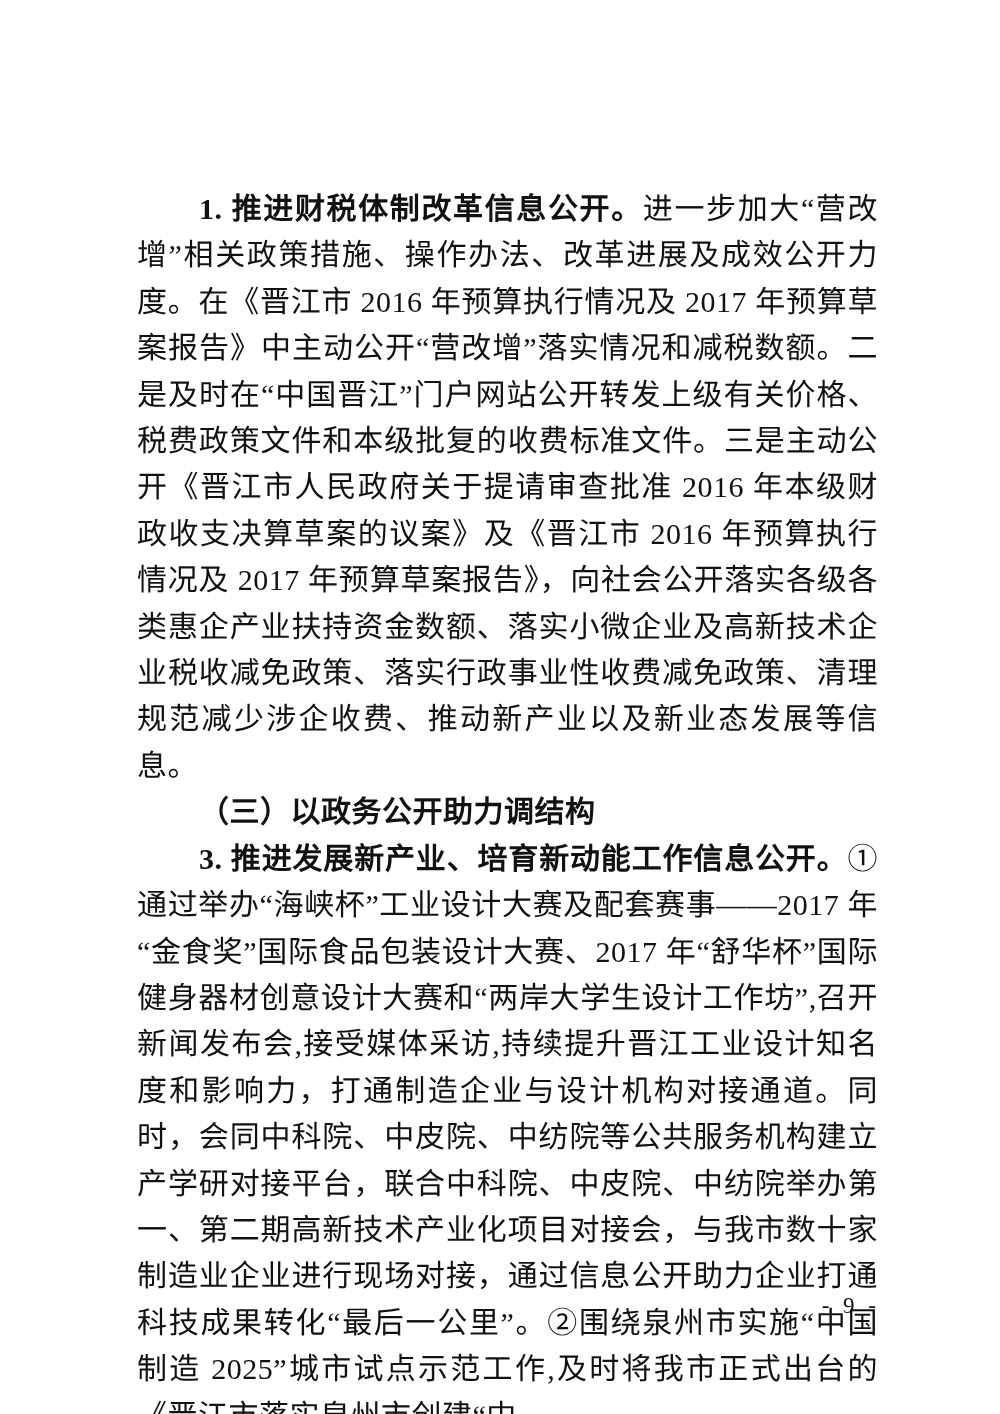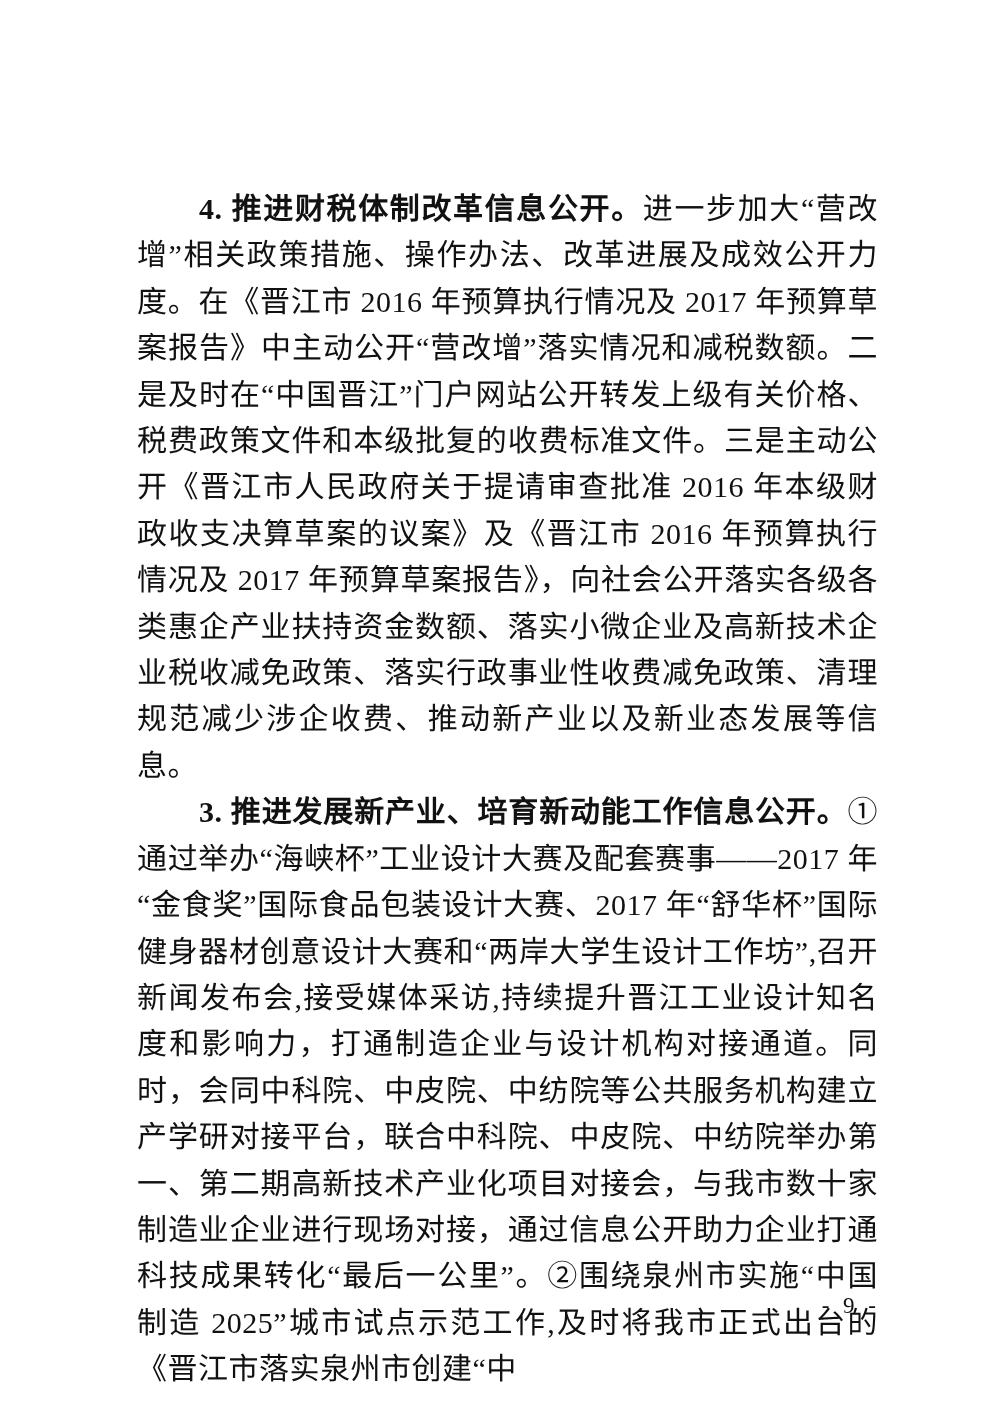--- a/index.html
+++ b/index.html
@@ -57,22 +57,23 @@
     white-space: nowrap;
   }
 </style>
 </head>
 <body>
 
 <div class="page">
 
   <div class="content">
 
-    <p><span class="lead">4. 推进财税体制改革信息公开。</span><span>进一步加大“营改增”相关政策措施、操作办法、改革进展及成效公开力度。在《晋江市 2016 年预算执行情况及 2017 年预算草案报告》中主动公开“营改增”落实情况和减税数额。二是及时在“中国晋江”门户网站公开转发上级有关价格、税费政策文件和本级批复的收费标准文件。三是主动公开《晋江市人民政府关于提请审查批准 2016 年本级财政收支决算草案的议案》及《晋江市 2016 年预算执行情况及 2017 年预算草案报告》，向社会公开落实各级各类惠企产业扶持资金数额、落实小微企业及高新技术企业税收减免政策、落实行政事业性收费减免政策、清理规范减少涉企收费、推动新产业以及新业态发展等信息。</span></p>
+    <p><span class="lead">1. 推进财税体制改革信息公开。</span><span>进一步加大“营改增”相关政策措施、操作办法、改革进展及成效公开力度。在《晋江市 2016 年预算执行情况及 2017 年预算草案报告》中主动公开“营改增”落实情况和减税数额。二是及时在“中国晋江”门户网站公开转发上级有关价格、税费政策文件和本级批复的收费标准文件。三是主动公开《晋江市人民政府关于提请审查批准 2016 年本级财政收支决算草案的议案》及《晋江市 2016 年预算执行情况及 2017 年预算草案报告》，向社会公开落实各级各类惠企产业扶持资金数额、落实小微企业及高新技术企业税收减免政策、落实行政事业性收费减免政策、清理规范减少涉企收费、推动新产业以及新业态发展等信息。</span></p>
 
+    <p class="section-heading">（三）以政务公开助力调结构</p>
 
     <p><span class="lead">3. 推进发展新产业、培育新动能工作信息公开。</span><span>①通过举办“海峡杯”工业设计大赛及配套赛事——2017 年“金食奖”国际食品包装设计大赛、2017 年“舒华杯”国际健身器材创意设计大赛和“两岸大学生设计工作坊”,召开新闻发布会,接受媒体采访,持续提升晋江工业设计知名度和影响力，打通制造企业与设计机构对接通道。同时，会同中科院、中皮院、中纺院等公共服务机构建立产学研对接平台，联合中科院、中皮院、中纺院举办第一、第二期高新技术产业化项目对接会，与我市数十家制造业企业进行现场对接，通过信息公开助力企业打通科技成果转化“最后一公里”。②围绕泉州市实施“中国制造 2025”城市试点示范工作,及时将我市正式出台的《晋江市落实泉州市创建“中</span></p>
 
   </div>
 
   <div class="page-number">- 9 -</div>
 
 </div>
 
 </body></html>

